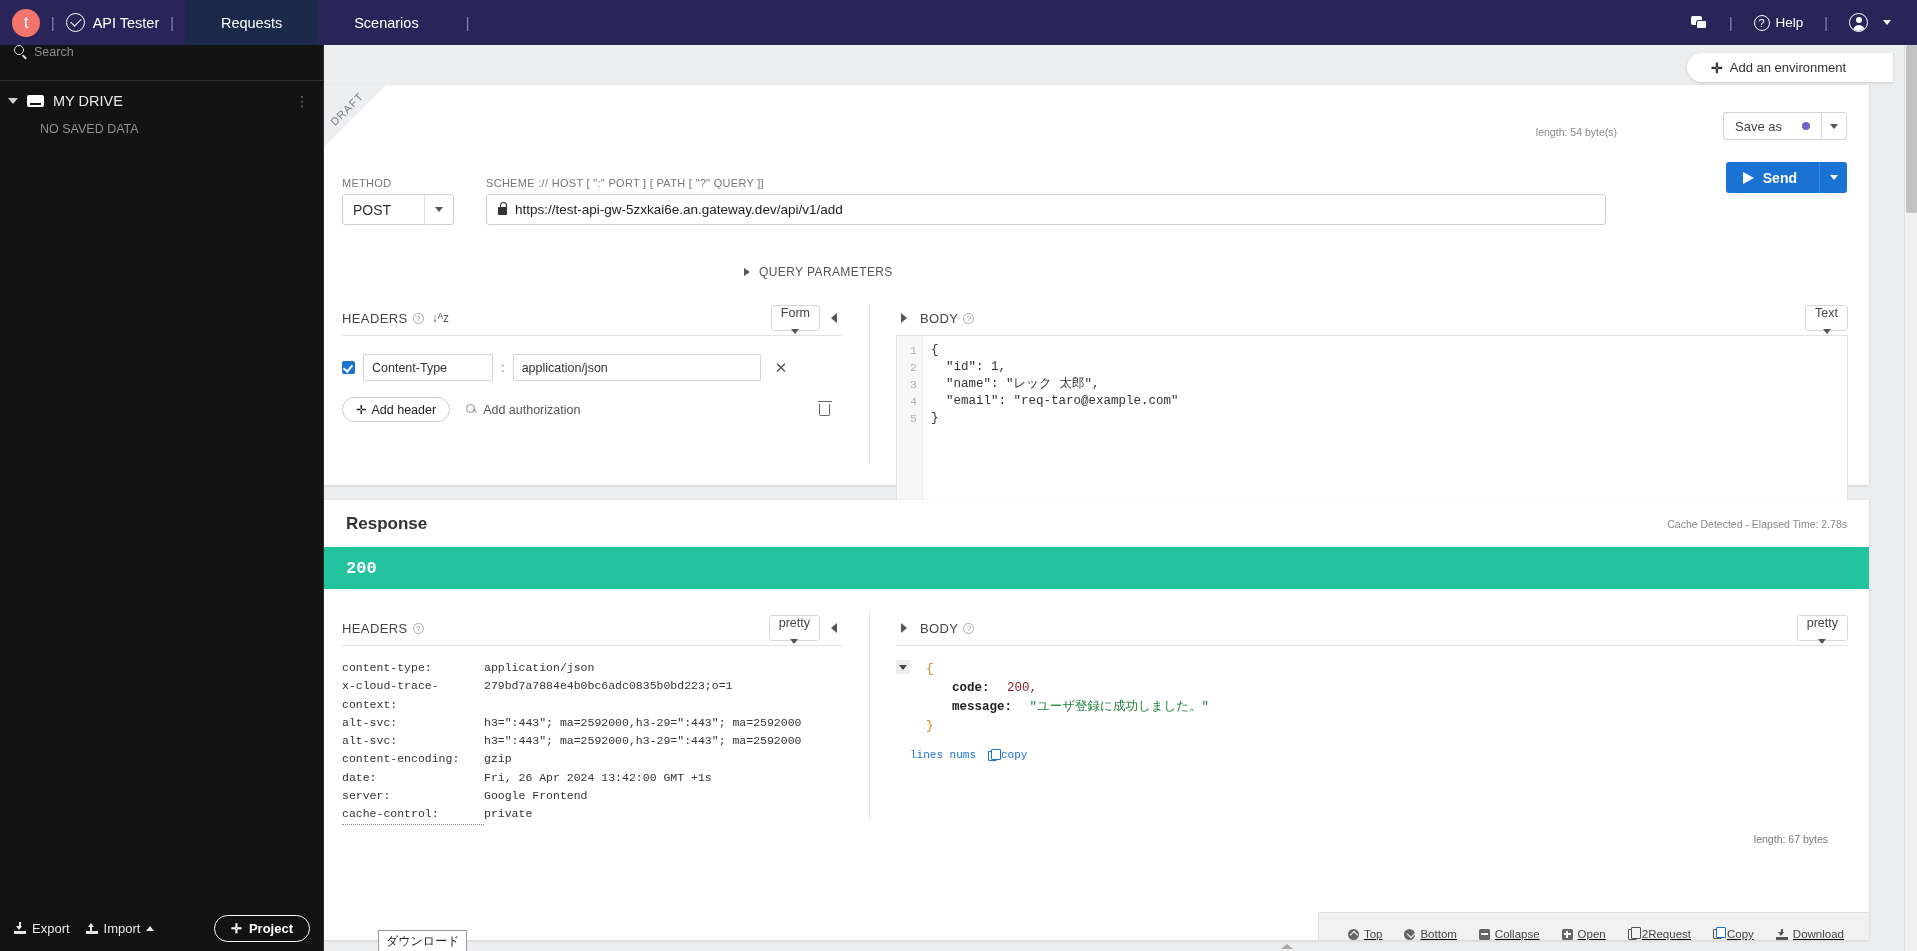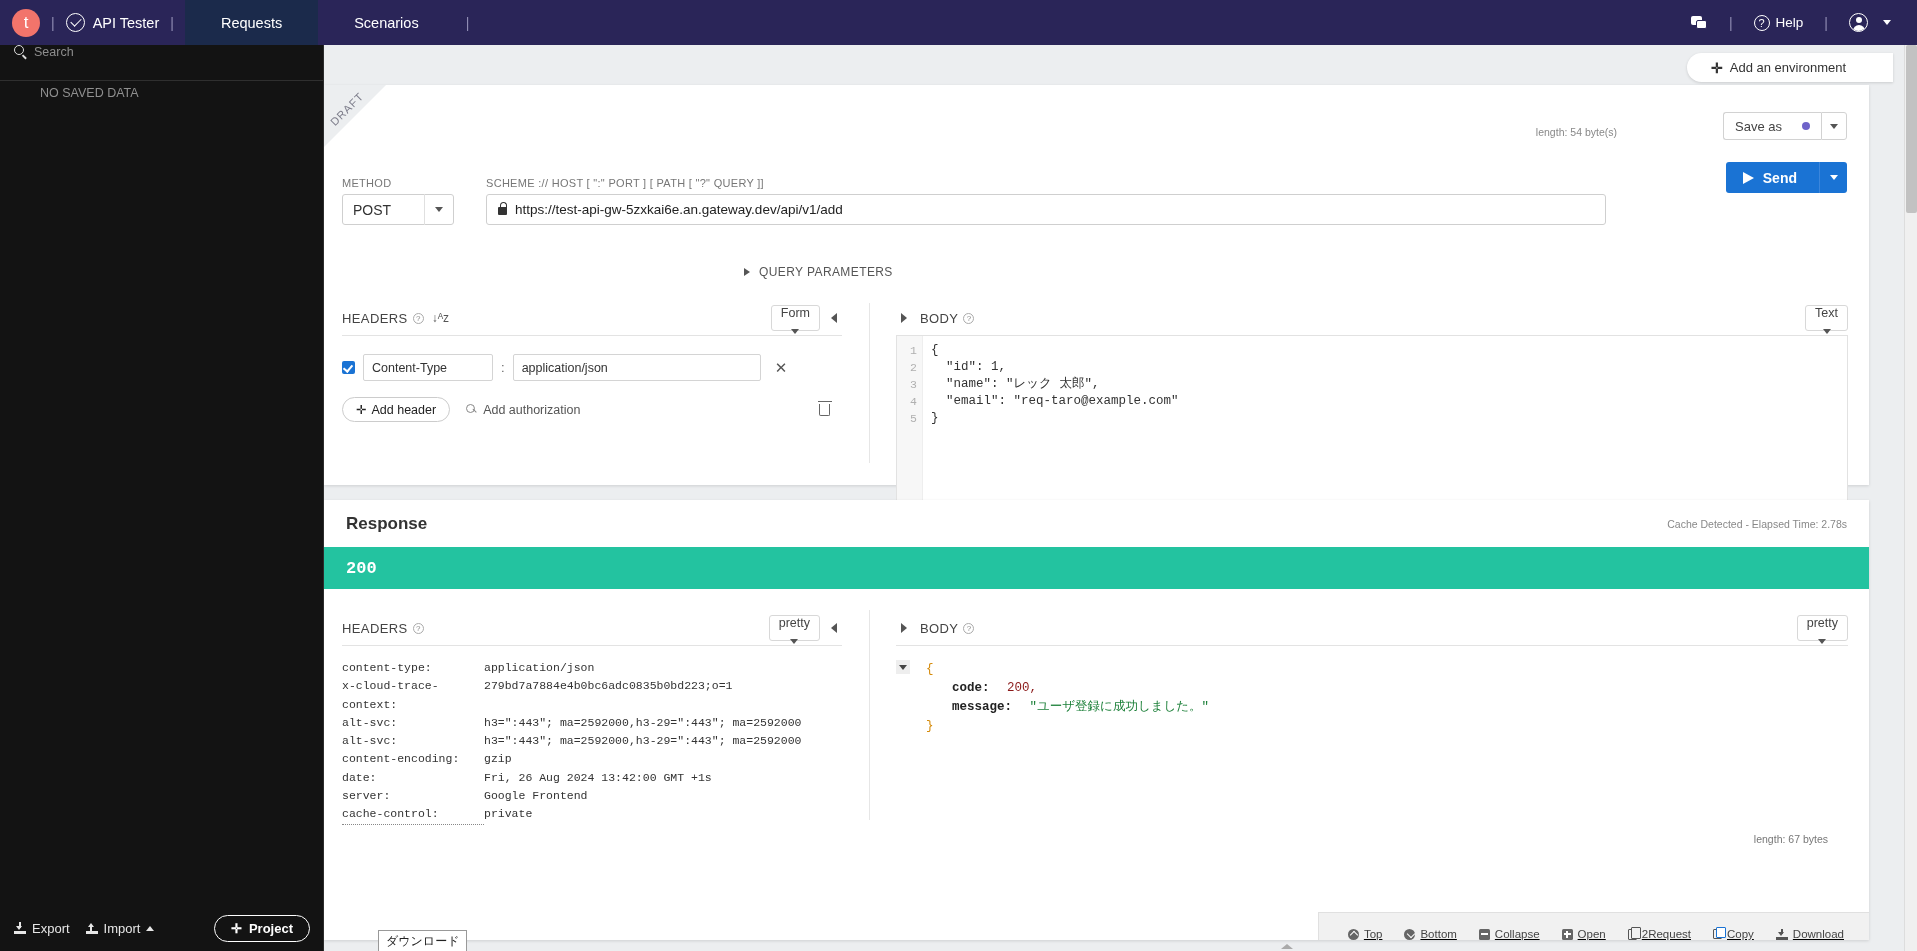--- a/index.html
+++ b/index.html
@@ -471,20 +471,26 @@
         <span class="caret-d"></span>
       </div>
     </div>
   </div>
 
   <div class="sidebar">
     <div class="side-accent"></div>
     <div class="side-search">
       <span class="mag"></span>
       <span>Search</span>
+    </div>
+    <div class="drive-row">
+      <span class="tri-down"></span>
+      <span class="drive-ico"></span>
+      <span>MY DRIVE</span>
+      <span class="kebab">⋮</span>
     </div>
     <div class="no-saved">NO SAVED DATA</div>
 
     <div class="side-bottom">
       <div class="sb-item">
         <span class="dl-ico">
             <i class="arw"></i>
           </span>
         <span>Export</span>
       </div>
@@ -693,21 +699,21 @@
           <div class="rh-row">
             <span class="rh-k">alt-svc:</span>
             <span class="rh-v">h3=":443"; ma=2592000,h3-29=":443"; ma=2592000</span>
           </div>
           <div class="rh-row">
             <span class="rh-k">content-encoding:</span>
             <span class="rh-v">gzip</span>
           </div>
           <div class="rh-row">
             <span class="rh-k">date:</span>
-            <span class="rh-v">Fri, 26 Aug 2024 13:42:00 GMT +1s</span>
+            <span class="rh-v">Fri, 26 Apr 2024 13:42:00 GMT +1s</span>
           </div>
           <div class="rh-row">
             <span class="rh-k">server:</span>
             <span class="rh-v">Google Frontend</span>
           </div>
           <div class="rh-row">
             <span class="rh-k tt-underline">cache-control:</span>
             <span class="rh-v">private</span>
           </div>
         </div>
@@ -740,20 +746,27 @@
             <div style="padding-left:26px;">
               <span class="rkey">code:</span>
               <span class="rnum" style="margin-left:10px;">200,</span>
             </div>
             <div style="padding-left:26px;">
               <span class="rkey">message:</span>
               <span class="rstr" style="margin-left:10px;">"ユーザ登録に成功しました。"</span>
             </div>
             <div class="brace" style="padding-left:0;">}</div>
           </div>
+          <div class="rb-links">
+            <span>lines nums</span>
+            <span>
+              <span class="copy-ico"></span>
+              <span>copy</span>
+            </span>
+          </div>
         </div>
         <div class="rb-len">length: 67 bytes</div>
       </div>
 
       <div class="resp-toolbar">
         <div class="tb-item">
           <span class="ci up"></span>
           <span>Top</span>
         </div>
         <div class="tb-item">

